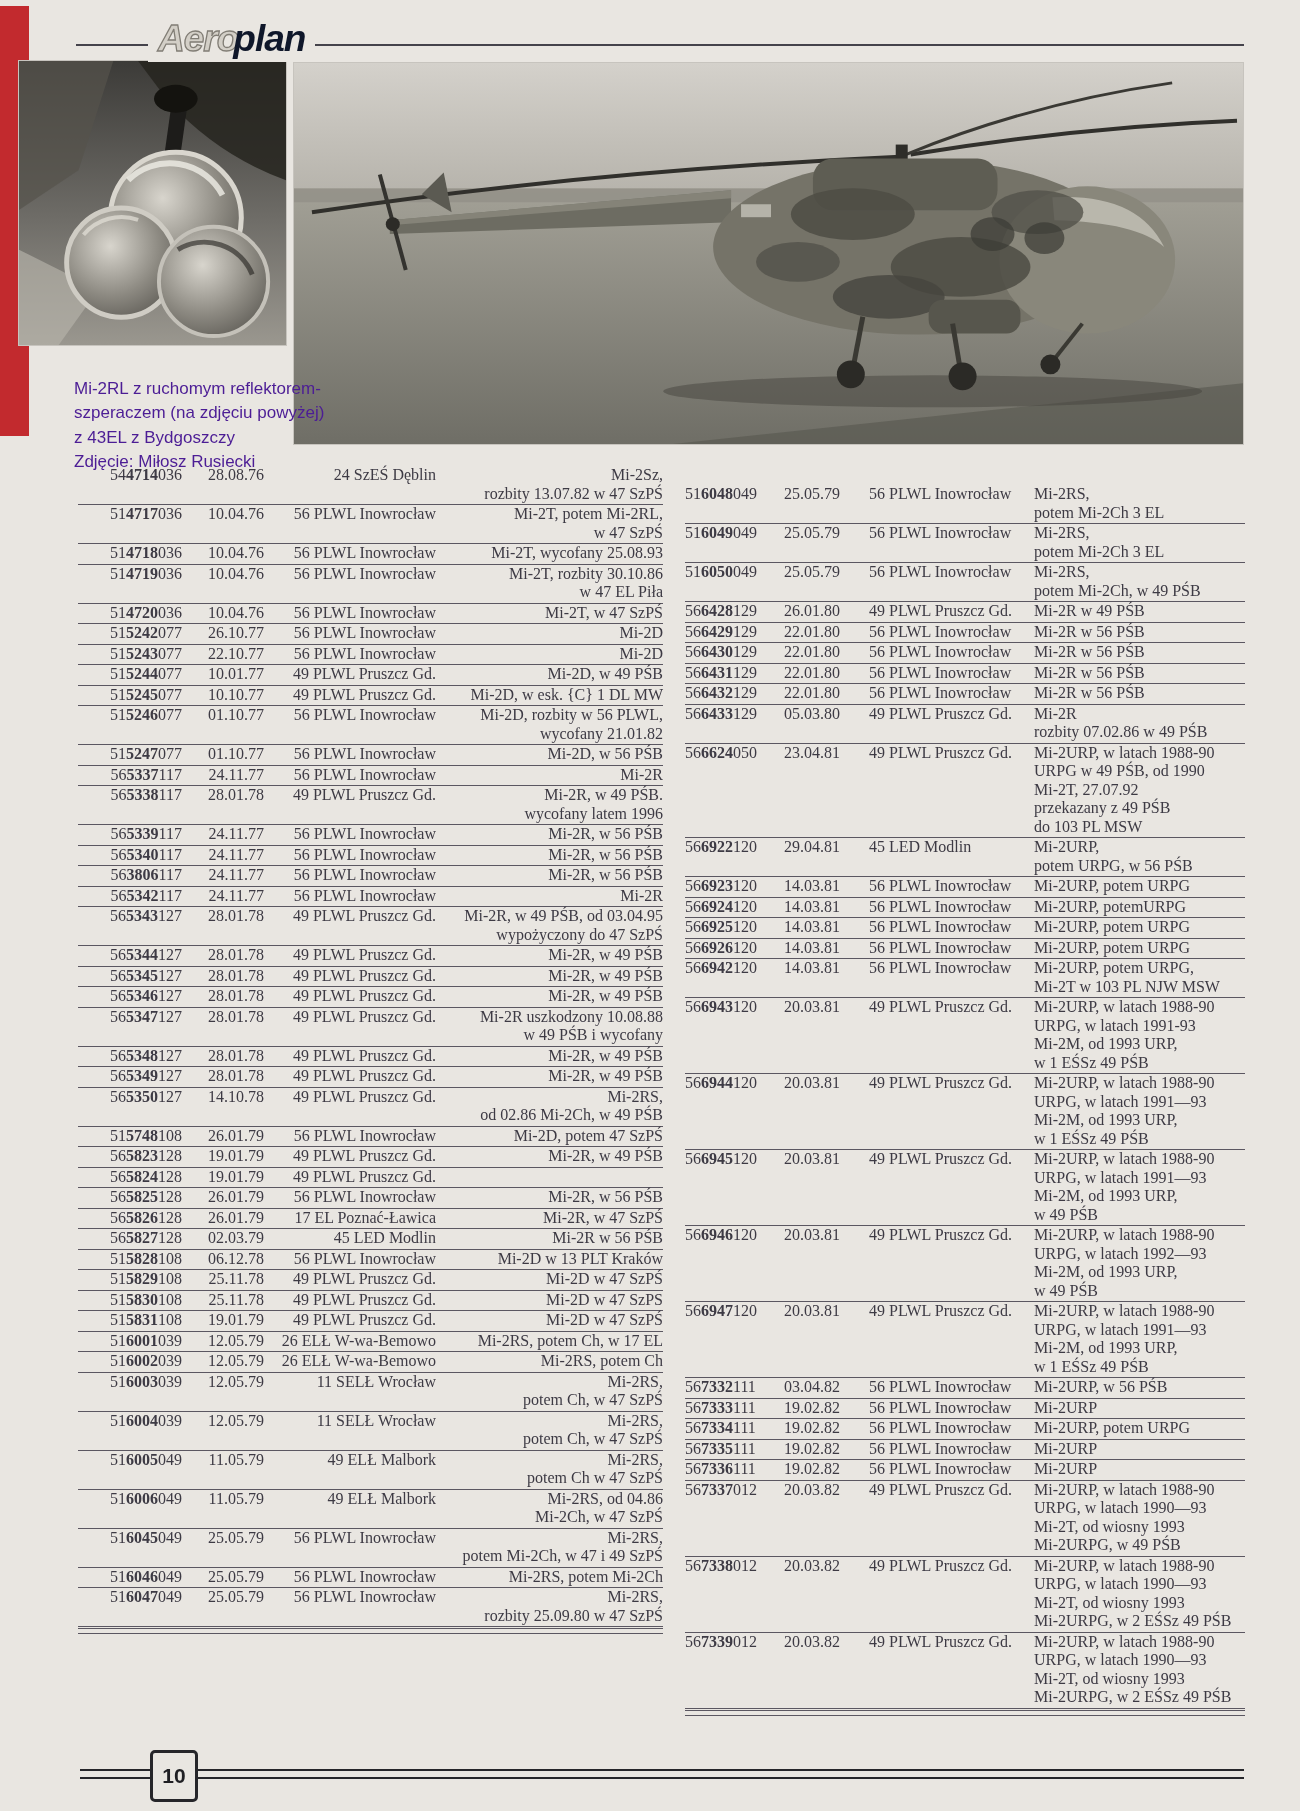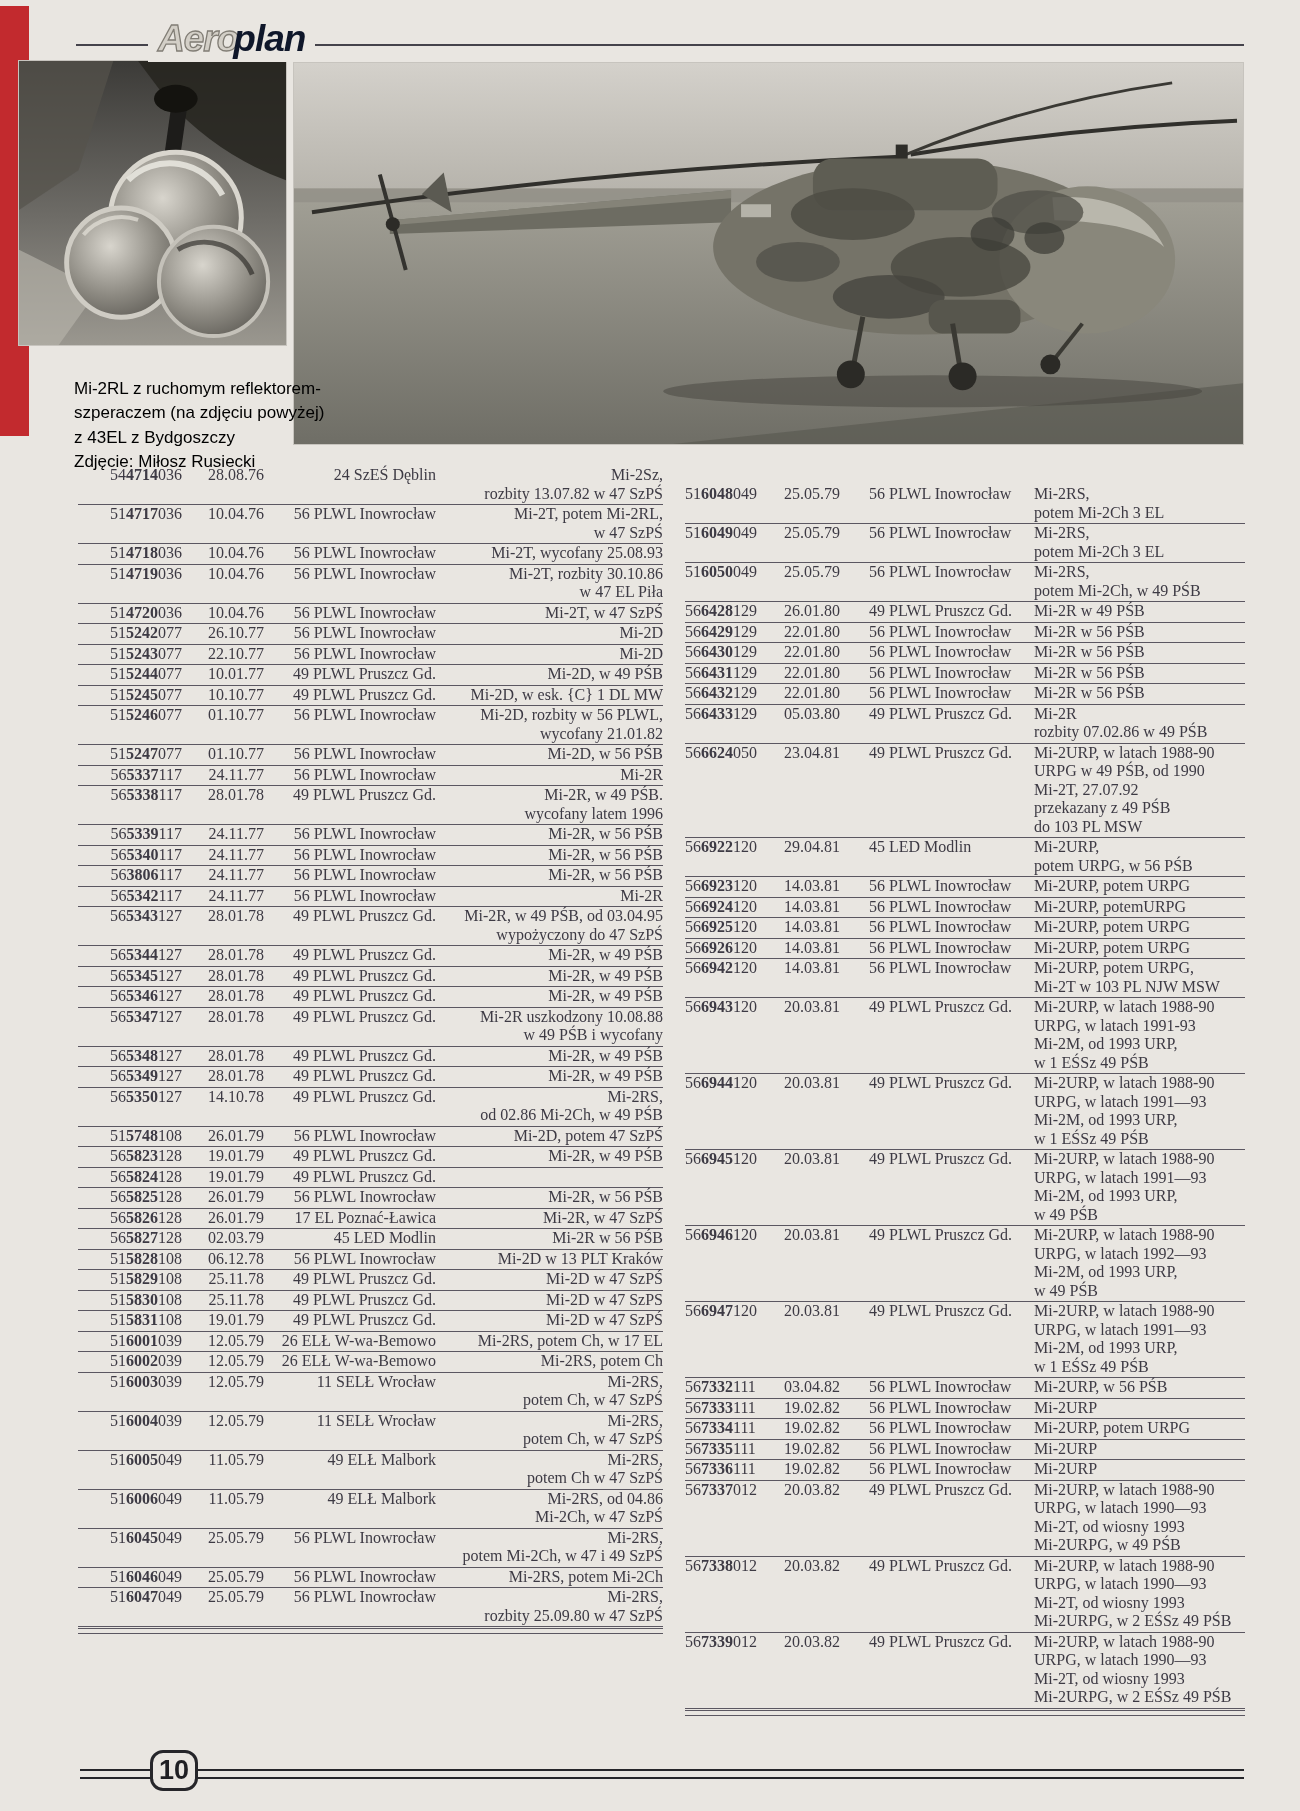--- a/index.html
+++ b/index.html
@@ -27,21 +27,21 @@
   .logo .aero{color:#d3cfc7;-webkit-text-stroke:1.3px #817d75;text-stroke:1.3px #817d75;}
   .logo .plan{color:#0f172a;margin-left:-5px;}
   
   .photo{position:absolute;border:1px solid #c7c4be;box-sizing:border-box;}
   .photo-left{left:18px;top:60px;width:269px;height:286px;}
   .photo-right{left:293px;top:62px;width:951px;height:383px;}
   .photo svg{display:block;width:100%;height:100%;}
   
   .caption{
     position:absolute;left:74px;top:352px;width:280px;
-    font-family:"Liberation Sans",sans-serif;font-size:17px;line-height:24.5px;color:#000000;
+    font-family:"Liberation Sans",sans-serif;font-size:17px;line-height:24.5px;color:#4c1d95;
     white-space:pre-line;
   }
   .caption .credit{display:block;white-space:pre-line;}
   
   .col{position:absolute;top:466px;font-size:16px;color:var(--ink);}
   .col-left{left:78px;width:585px;text-align:right;}
   .col-right{left:685px;width:560px;margin-top:19px;}
   .row{display:grid;border-bottom:1px solid var(--rule);padding:0 0 1px;}
   .col-left  .row{grid-template-columns:104px 82px 172px 1fr;}
   .col-right .row{grid-template-columns:99px 85px 165px 1fr;}
@@ -50,24 +50,24 @@
   .serial,.date,.unit{white-space:nowrap;}
   .serial b{font-weight:bold;}
   .notes{white-space:pre-line;}
   .end-rule{height:4px;border-top:1px solid var(--rule);border-bottom:1px solid var(--rule);margin-top:1px;}
   
   .foot-rule{
     position:absolute;left:80px;top:1769px;width:1164px;height:6px;
     border-top:2px solid #26262a;border-bottom:2px solid #26262a;
   }
   .page-badge{
-    position:absolute;left:150px;top:1750px;width:48px;height:41px;z-index:2;
-    background:var(--page-bg);border:3px solid #26262a;border-radius:13px;
+    position:absolute;left:150px;top:1750px;width:48px;height:52px;z-index:2;
+    background:var(--page-bg);border:3px solid #26262a;border-radius:5px;
     display:flex;align-items:center;justify-content:center;box-sizing:border-box;
-    font-family:"Liberation Sans",sans-serif;font-weight:bold;font-size:27px;color:#1f1f23;
+    font-family:"Liberation Sans",sans-serif;font-weight:bold;font-size:21px;color:#1f1f23;
   }
 </style>
 </head>
 <body>
 
 <div>
 
   <div class="red-bar"></div>
 
   <div class="head-rule"></div>

